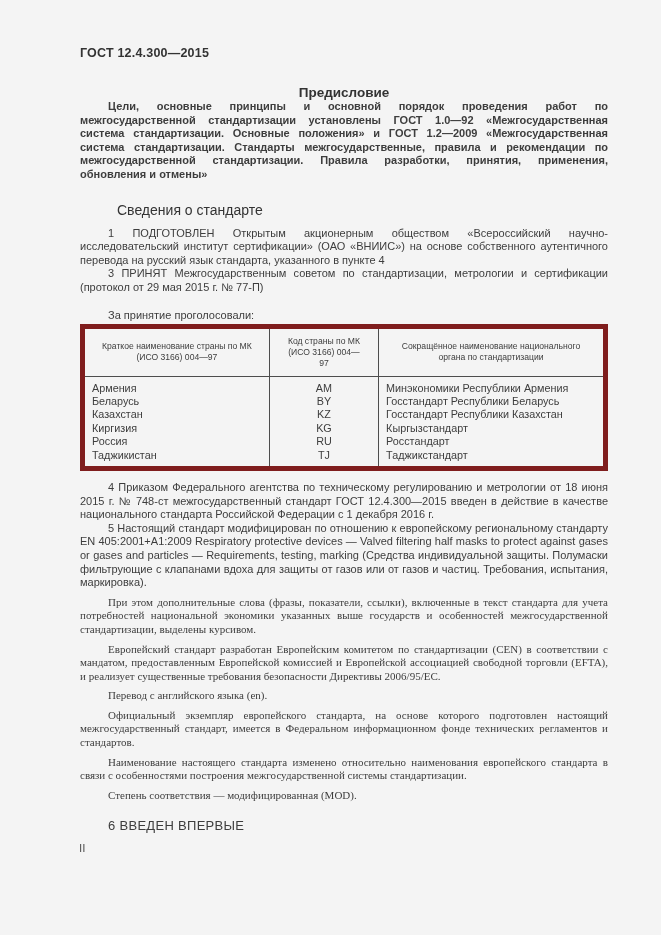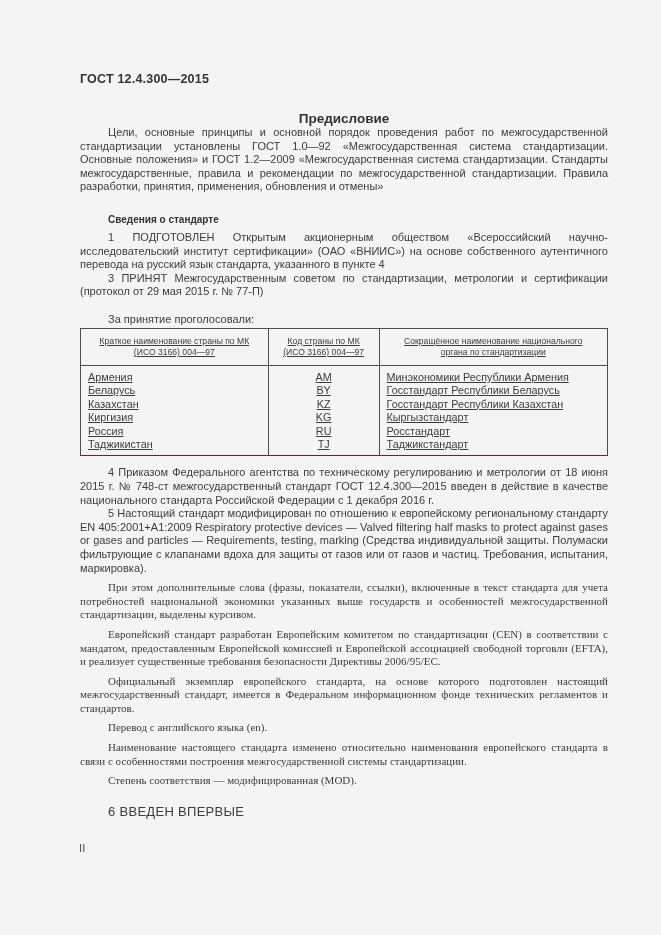--- a/index.html
+++ b/index.html
@@ -14,21 +14,21 @@
   }
   .page {
     position: relative;
     width: 661px;
     height: 935px;
     background: #f4f4f4;
   }
   .content {
     position: absolute;
     left: 80px;
-    top: 72px;
+    top: 46px;
     width: 528px;
   }
   .doc-code {
     font-weight: bold;
     font-size: 12.5px;
     color: #333333;
     letter-spacing: 0.2px;
   }
   .doc-title {
     text-align: center;
@@ -40,26 +40,26 @@
   p.body-par {
     font-size: 11px;
     line-height: 13.6px;
     text-align: justify;
     text-indent: 28px;
     margin: 0;
     color: #3d3d3d;
   }
   p.no-gap { margin-top: 6px; font-family: Liberation Serif, serif; }
   .gap   { margin-top: 13px; }
-  .gap-lg{ margin-top: 20px; }
+  .gap-lg{ margin-top: 20px; font-weight: bold; }
   .section-heading {
-    font-weight: bold;
-    font-size: 10px;
+    font-weight: normal;
+    font-size: 14px;
     color: #333333;
-    margin: 0;
+    margin: 9px;
     margin-top: 20px;
     text-indent: 28px;
   }
   .vote-caption {
     font-size: 11px;
     margin: 0;
     margin-top: 14px;
     text-indent: 28px;
   }
   table.vote-table {
@@ -81,21 +81,21 @@
   table.vote-table td {
     border-left: 1px solid #4d4d4d;
     border-right: 1px solid #4d4d4d;
     border-top: none;
     border-bottom: none;
     font-size: 10.8px;
     line-height: 13.4px;
     padding: 0 7px;
     vertical-align: top;
   }
-  table.vote-table { border: 1px solid #7f1d1d; text-decoration: underline; }
+  table.vote-table { border: 5px solid #7f1d1d; }
   table.vote-table tbody tr.first-row td { padding-top: 5px; }
   table.vote-table tbody tr.last-row td { padding-bottom: 4px; }
   .col-country { width: 36%; }
   .col-code    { width: 19%; text-align: center; }
   .col-org     { width: 45%; }
   .issued-first {
     font-size: 13px;
     margin: 0;
     margin-top: 16px;
     text-indent: 28px;
@@ -170,22 +170,22 @@
           <td class="col-org">Таджикстандарт</td>
         </tr>
       </tbody>
     </table>
 
     <p class="body-par" style="margin-top:10px">4 Приказом Федерального агентства по техническому регулированию и метрологии от 18 июня 2015 г. № 748-ст межгосударственный стандарт ГОСТ 12.4.300—2015 введен в действие в качестве национального стандарта Российской Федерации с 1 декабря 2016 г.</p>
 
     <p class="body-par gap">5 Настоящий стандарт модифицирован по отношению к европейскому региональному стандарту EN 405:2001+A1:2009 Respiratory protective devices — Valved filtering half masks to protect against gases or gases and particles — Requirements, testing, marking (Средства индивидуальной защиты. Полумаски фильтрующие с клапанами вдоха для защиты от газов или от газов и частиц. Требования, испытания, маркировка).</p>
     <p class="body-par no-gap">При этом дополнительные слова (фразы, показатели, ссылки), включенные в текст стандарта для учета потребностей национальной экономики указанных выше государств и особенностей межгосударственной стандартизации, выделены курсивом.</p>
     <p class="body-par no-gap">Европейский стандарт разработан Европейским комитетом по стандартизации (CEN) в соответствии с мандатом, предоставленным Европейской комиссией и Европейской ассоциацией свободной торговли (EFTA), и реализует существенные требования безопасности Директивы 2006/95/EC.</p>
+    <p class="body-par no-gap">Перевод с английского языка (en).</p>
     <p class="body-par no-gap">Официальный экземпляр европейского стандарта, на основе которого подготовлен настоящий межгосударственный стандарт, имеется в Федеральном информационном фонде технических регламентов и стандартов.</p>
-    <p class="body-par no-gap">Перевод с английского языка (en).</p>
     <p class="body-par no-gap">Наименование настоящего стандарта изменено относительно наименования европейского стандарта в связи с особенностями построения межгосударственной системы стандартизации.</p>
     <p class="body-par no-gap">Степень соответствия — модифицированная (MOD).</p>
 
     <p class="issued-first">6 ВВЕДЕН ВПЕРВЫЕ</p>
 
   </div>
 
   <div class="page-number">II</div>
 </div>
 

